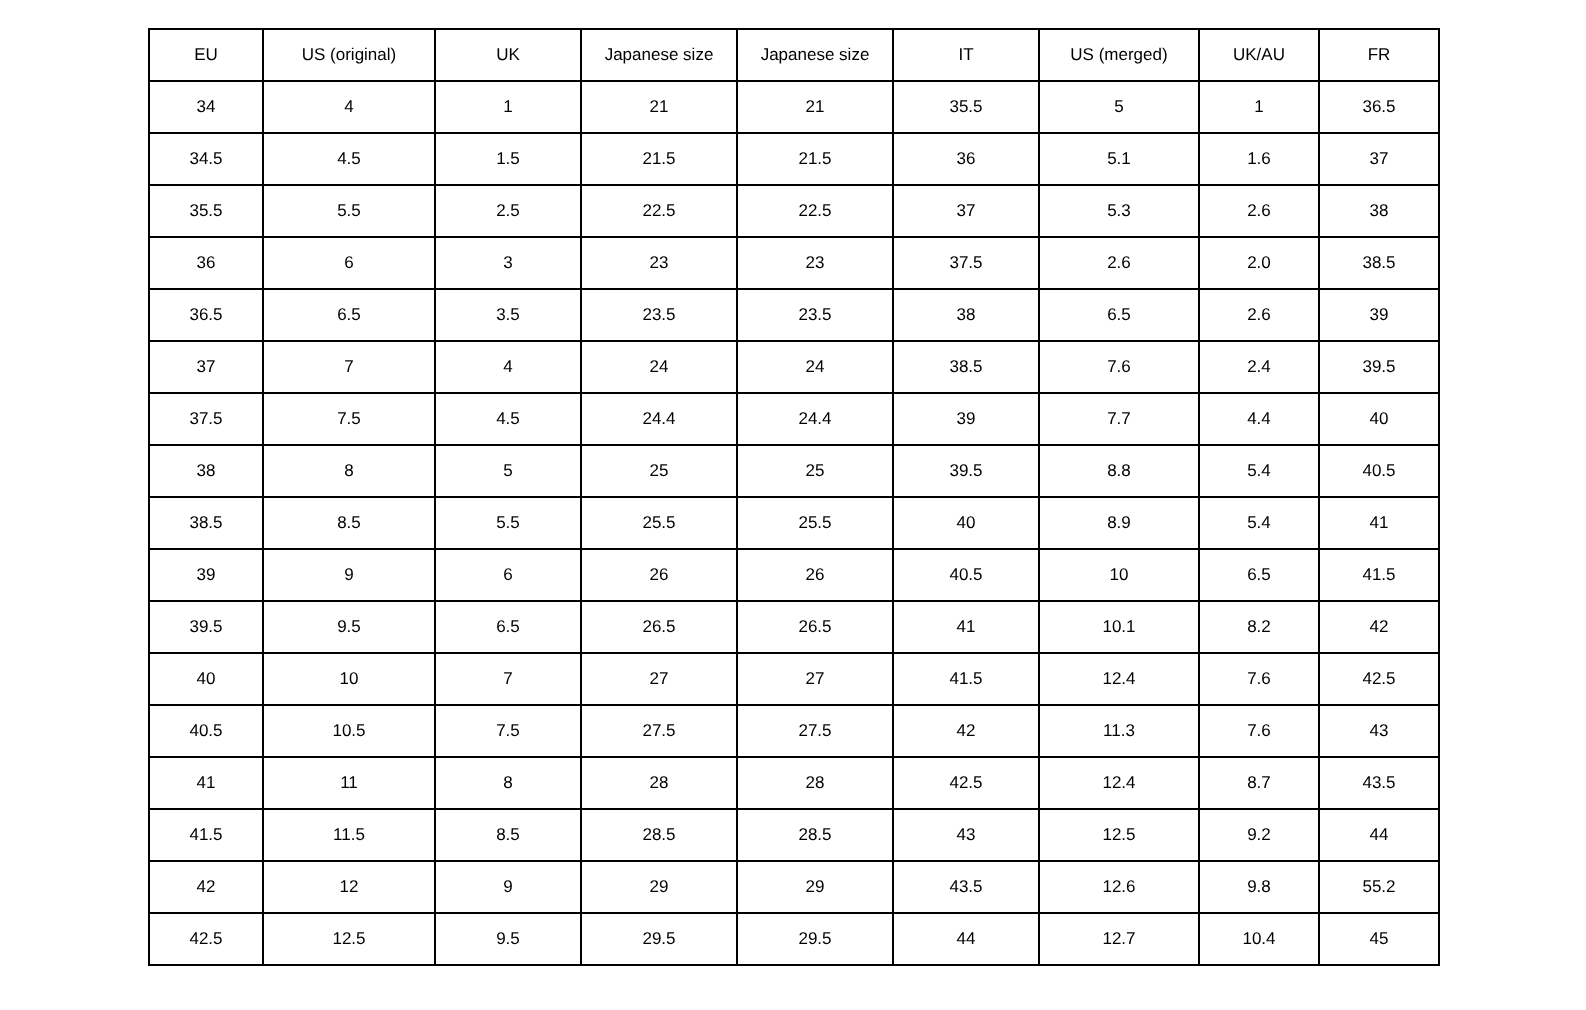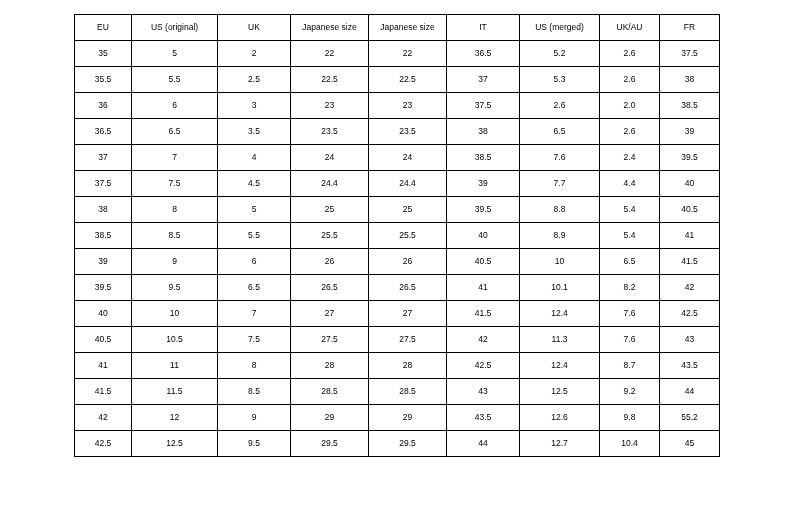--- a/index.html
+++ b/index.html
@@ -84,29 +84,40 @@
           <td>Japanese size</td>
           <td>Japanese size</td>
           <td>IT</td>
           <td>US (merged)</td>
           <td>UK/AU</td>
           <td>FR</td>
         </tr>
       </thead>
       <tbody>
         <tr>
-          <td>35</td>
+          <td>34</td>
+          <td>4</td>
+          <td>1</td>
+          <td>21</td>
+          <td>21</td>
+          <td>35.5</td>
           <td>5</td>
-          <td>2</td>
-          <td>22</td>
-          <td>22</td>
+          <td>1</td>
           <td>36.5</td>
-          <td>5.2</td>
-          <td>2.6</td>
-          <td>37.5</td>
+        </tr>
+        <tr>
+          <td>34.5</td>
+          <td>4.5</td>
+          <td>1.5</td>
+          <td>21.5</td>
+          <td>21.5</td>
+          <td>36</td>
+          <td>5.1</td>
+          <td>1.6</td>
+          <td>37</td>
         </tr>
         <tr>
           <td>35.5</td>
           <td>5.5</td>
           <td>2.5</td>
           <td>22.5</td>
           <td>22.5</td>
           <td>37</td>
           <td>5.3</td>
           <td>2.6</td>

